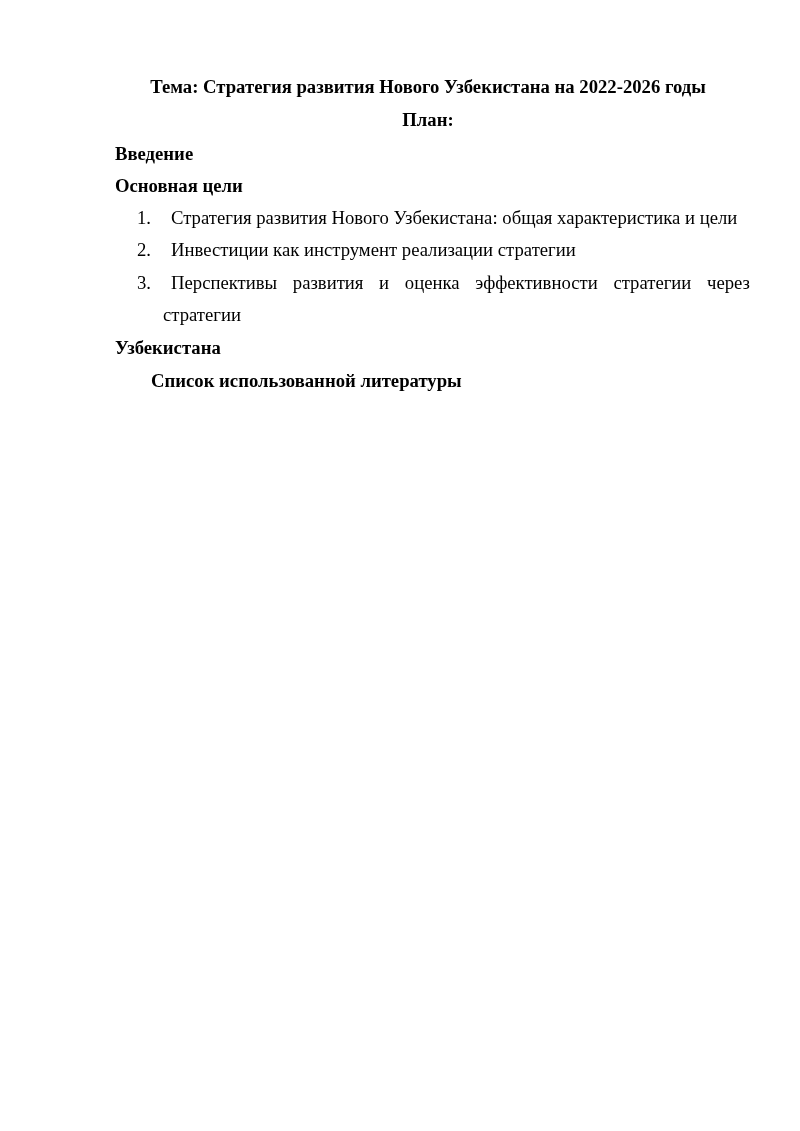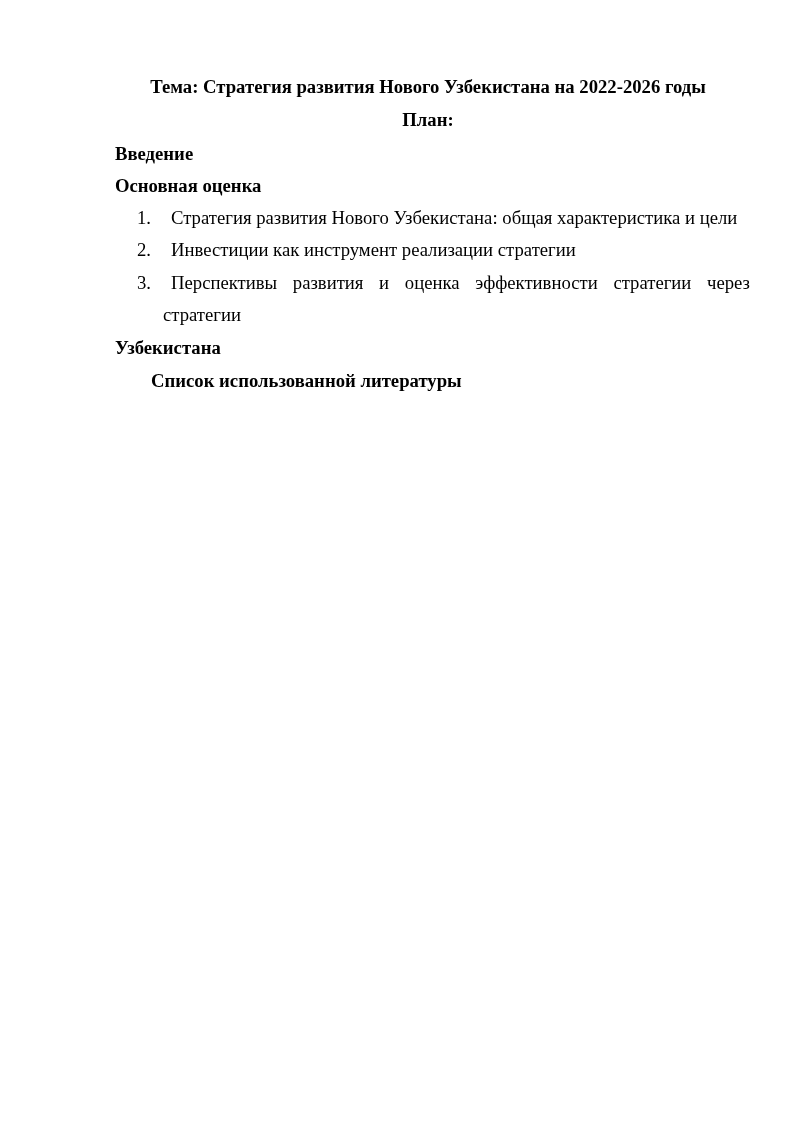--- a/index.html
+++ b/index.html
@@ -80,21 +80,21 @@
   </style>
 </head>
 <body>
 
 <div class="page">
 
   <div class="title">Тема: Стратегия развития Нового Узбекистана на 2022-2026 годы</div>
   <div class="plan">План:</div>
 
   <div class="heading" style="top:143px;font-family:Liberation Serif, serif;">Введение</div>
-  <div class="heading" style="top:175px;">Основная оценка</div>
+  <div class="heading" style="top:175px;">Основная цели</div>
 
   <div class="item" style="top:207px;">
     <span class="num">1.</span>
     <span class="text">Стратегия развития Нового Узбекистана: общая характеристика и цели</span>
   </div>
 
   <div class="item" style="top:239px;">
     <span class="num">2.</span>
     <span class="text">Инвестиции как инструмент реализации стратегии</span>
   </div>

